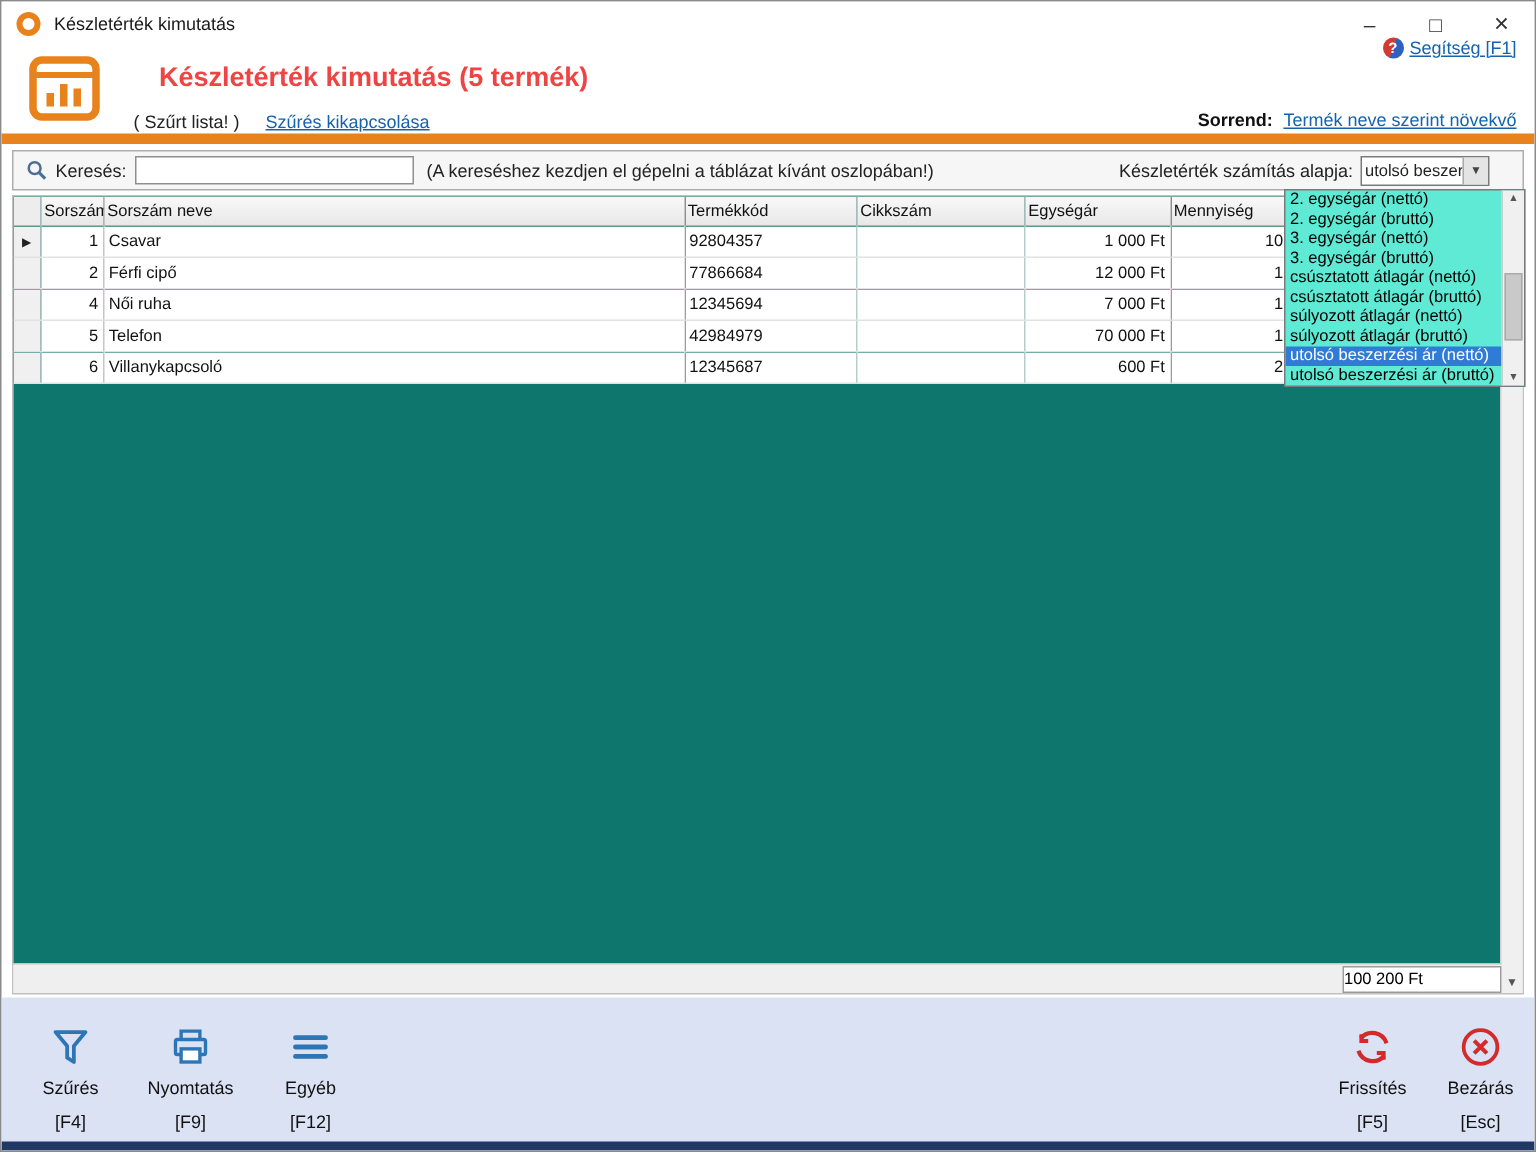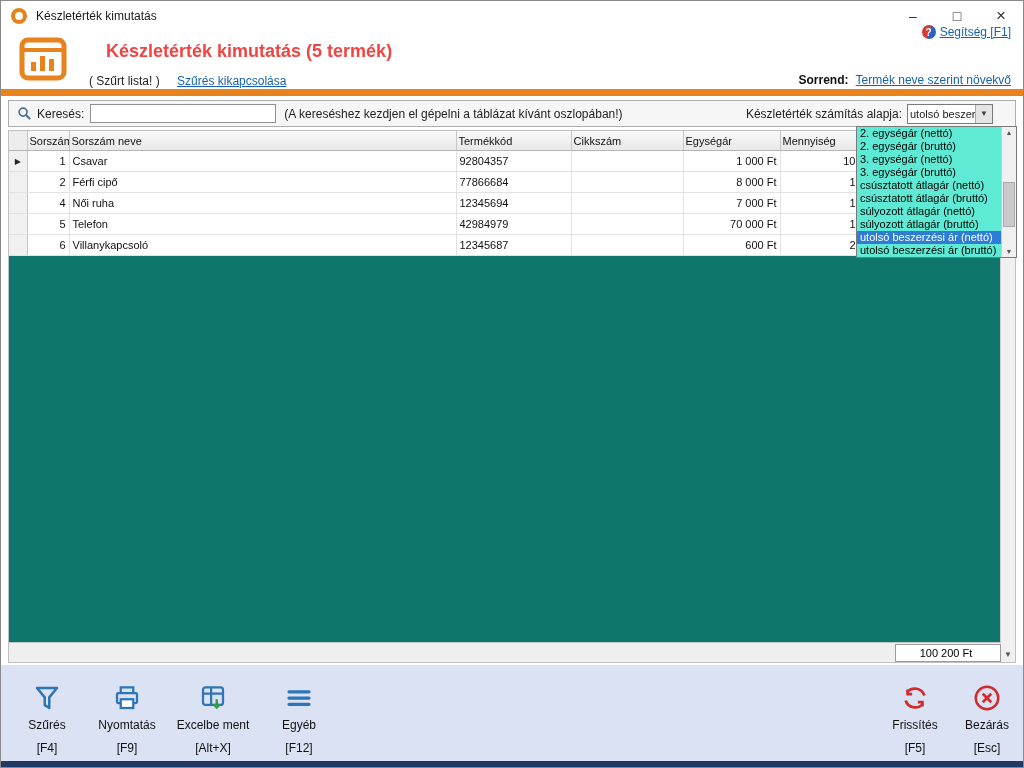--- a/index.html
+++ b/index.html
@@ -47,21 +47,21 @@
   th{height:19px;background:linear-gradient(#f9f9f9,#e8e8e8);border-right:1px solid #c6c6c6;border-bottom:1px solid #b5b5b5;font-weight:normal;font-size:11px;text-align:left;padding:0 2px;color:#111;white-space:nowrap;overflow:hidden;}
   th.sel{background:#ededed;}
   th.fill{border-right:none;}
   td{height:20px;border-right:1px solid #e2e2e2;border-bottom:1px solid #e2e2e2;font-size:11px;padding:0 3px;background:#fff;color:#111;white-space:nowrap;overflow:hidden;}
   td.sel{background:#f0f0f0;border-right:1px solid #c6c6c6;text-align:center;font-size:8px;padding:0;color:#222;}
   td.c0,td.c4,td.c5{text-align:right;}
   td.fillc{border-right:none;}
   .vscroll{position:absolute;right:0;top:0;bottom:0;width:14px;background:#f0f0f0;border-left:1px solid #d0d0d0;display:flex;flex-direction:column;justify-content:space-between;align-items:center;font-size:8px;color:#555;}
   .vscroll span{padding:3px 0;}
   .grid-footer{position:absolute;left:0;right:14px;bottom:0;height:19px;background:#efefef;border-top:1px solid #c4c4c4;}
-  .total-box{position:absolute;right:0;top:1px;width:100px;height:16px;background:#fff;border:1px solid #9c9c9c;font-size:11px;text-align:center;line-height:16px;padding-right:4px;}
+  .total-box{position:absolute;right:0;top:1px;width:100px;height:16px;background:#fff;border:1px solid #9c9c9c;font-size:11px;text-align:left;line-height:16px;padding-right:4px;}
 
   
   .dropdown{position:absolute;left:855px;top:125px;width:161px;height:132px;box-sizing:border-box;background:#5eead4;border:1px solid #7a7a7a;z-index:10;}
   .dropdown-options{position:absolute;left:0;top:0;right:14px;bottom:0;overflow:hidden;}
   .opt{height:13px;line-height:13px;font-size:11px;padding:0 3px;white-space:nowrap;overflow:hidden;color:#000;cursor:default;}
   .opt.selected{background:#2E7CD6;color:#fff;}
   .dd-scroll{position:absolute;right:0;top:0;bottom:0;width:14px;background:#f0f0f0;border-left:1px solid #ccc;display:flex;flex-direction:column;justify-content:space-between;align-items:center;font-size:7px;color:#555;}
   .dd-scroll span{padding:2px 0;}
   .dd-thumb{position:absolute;right:1px;top:55px;width:12px;height:45px;background:#c9c9c9;border:1px solid #aaa;box-sizing:border-box;}
 
@@ -169,21 +169,21 @@
               <td class="c4">1 000 Ft</td>
               <td class="c5">10</td>
               <td class="fillc"></td>
             </tr>
             <tr>
               <td class="sel"></td>
               <td class="c0">2</td>
               <td class="c1">Férfi cipő</td>
               <td class="c2">77866684</td>
               <td class="c3"></td>
-              <td class="c4">8 000 Ft</td>
+              <td class="c4">12 000 Ft</td>
               <td class="c5">1</td>
               <td class="fillc"></td>
             </tr>
             <tr>
               <td class="sel"></td>
               <td class="c0">4</td>
               <td class="c1">Női ruha</td>
               <td class="c2">12345694</td>
               <td class="c3"></td>
               <td class="c4">7 000 Ft</td>
@@ -255,29 +255,20 @@
     <div class="tb-btn">
       <svg viewBox="0 0 24 24" fill="none" stroke="#2E75B6" stroke-width="1.8">
         <path d="M7 8V3.5h10V8"></path>
         <rect x="4" y="8" width="16" height="8" rx="1"></rect>
         <rect x="7" y="13" width="10" height="7" fill="#fff"></rect>
       </svg>
       <span class="tb-label">Nyomtatás</span>
       <span class="tb-key">[F9]</span>
     </div>
 
-    <div class="tb-btn wide">
-      <svg viewBox="0 0 24 24" fill="none" stroke="#2E75B6" stroke-width="1.8">
-        <rect x="4" y="3.5" width="16" height="14" rx="2"></rect>
-        <path d="M4 8.5h16M10.5 3.5v14"></path>
-        <path d="M15 13v6.5M12.6 17.1l2.4 2.4 2.4-2.4" stroke="#2F9E44" stroke-width="2"></path>
-      </svg>
-      <span class="tb-label">Excelbe ment</span>
-      <span class="tb-key">[Alt+X]</span>
-    </div>
 
     <div class="tb-btn">
       <svg viewBox="0 0 24 24" fill="none" stroke="#2E75B6" stroke-width="2.6" stroke-linecap="round">
         <path d="M4 7h16M4 12h16M4 17h16"></path>
       </svg>
       <span class="tb-label">Egyéb</span>
       <span class="tb-key">[F12]</span>
     </div>
 
     <div class="tb-spacer"></div>

